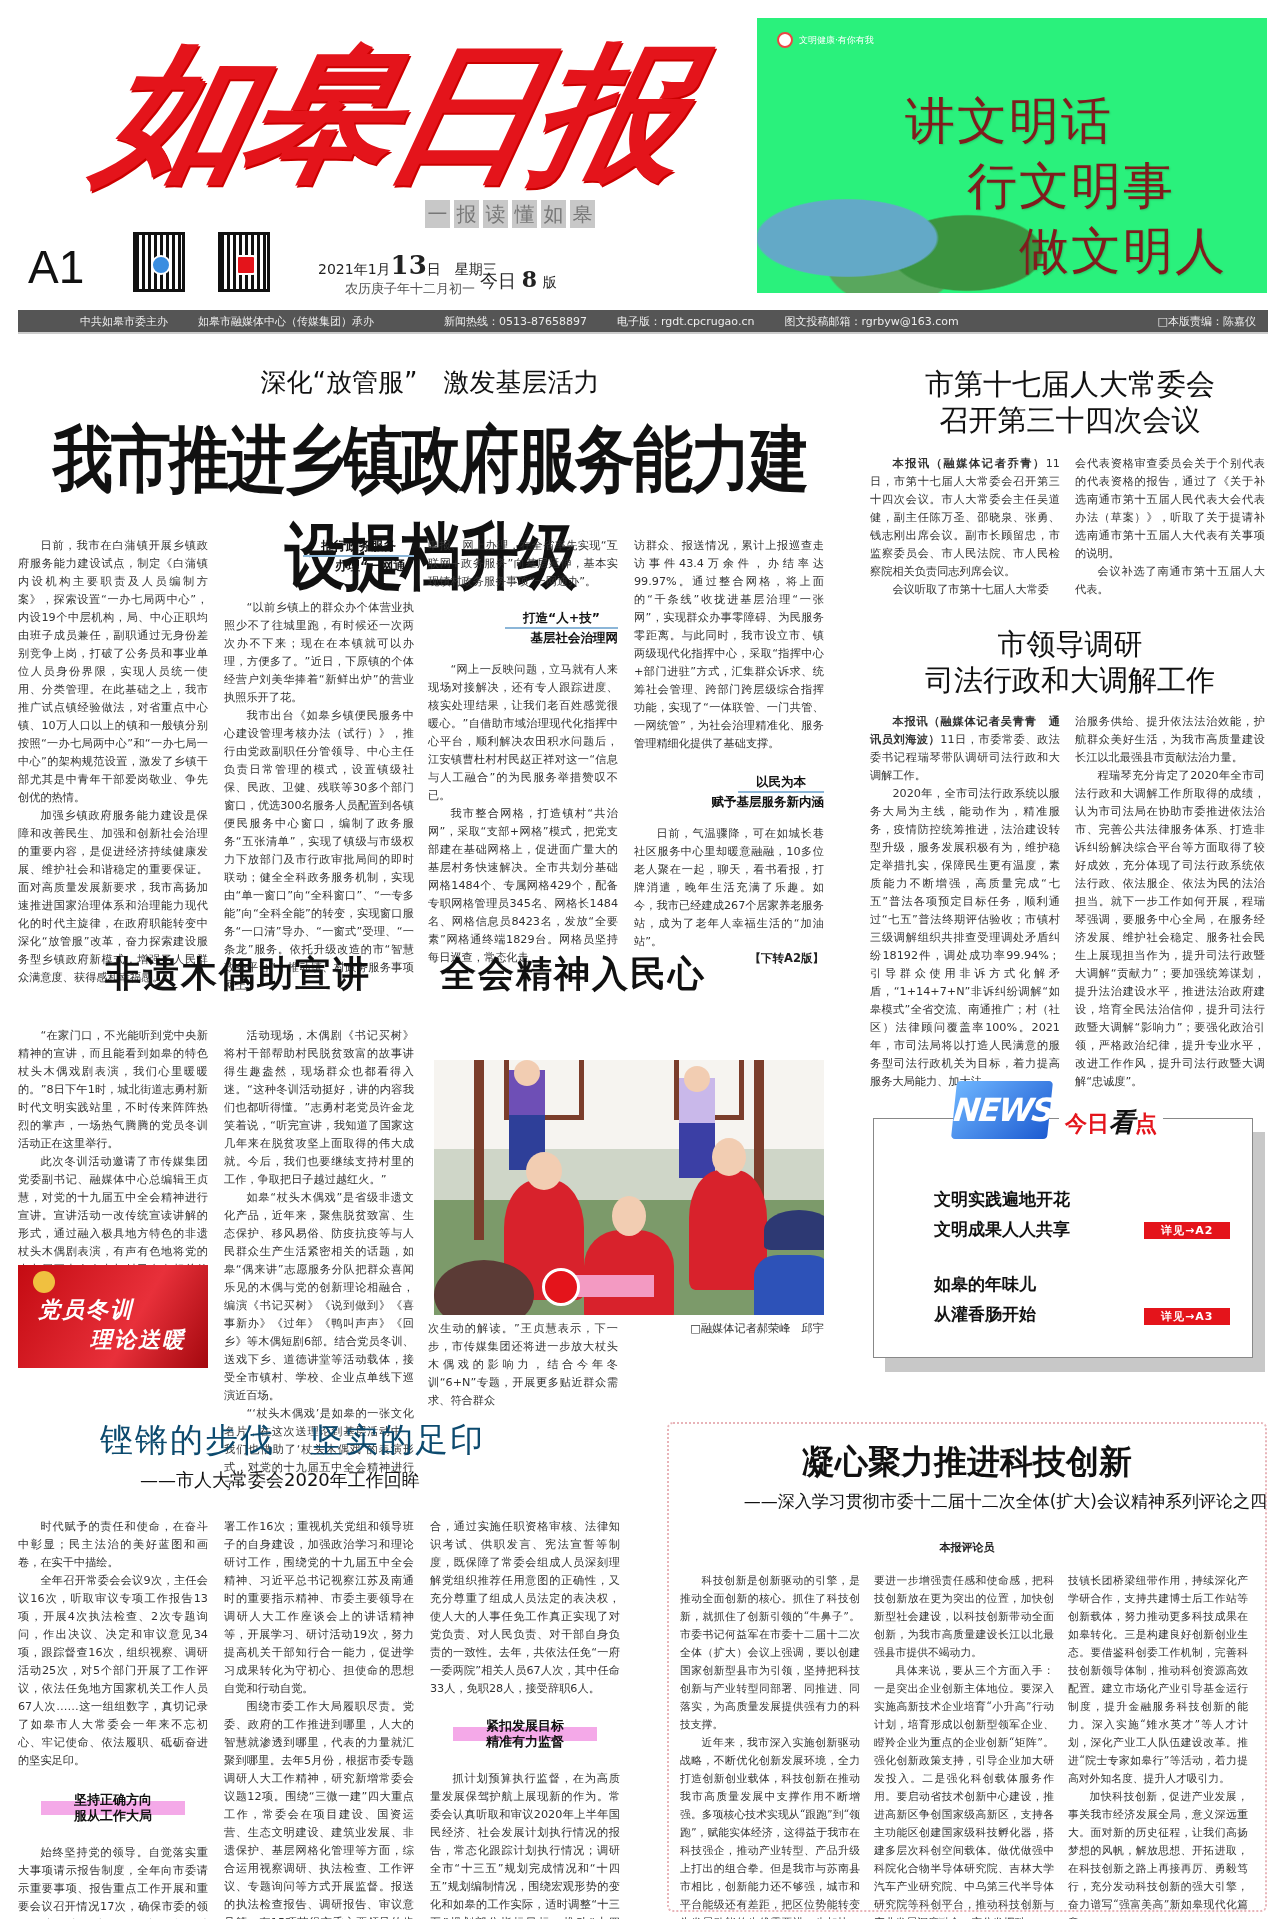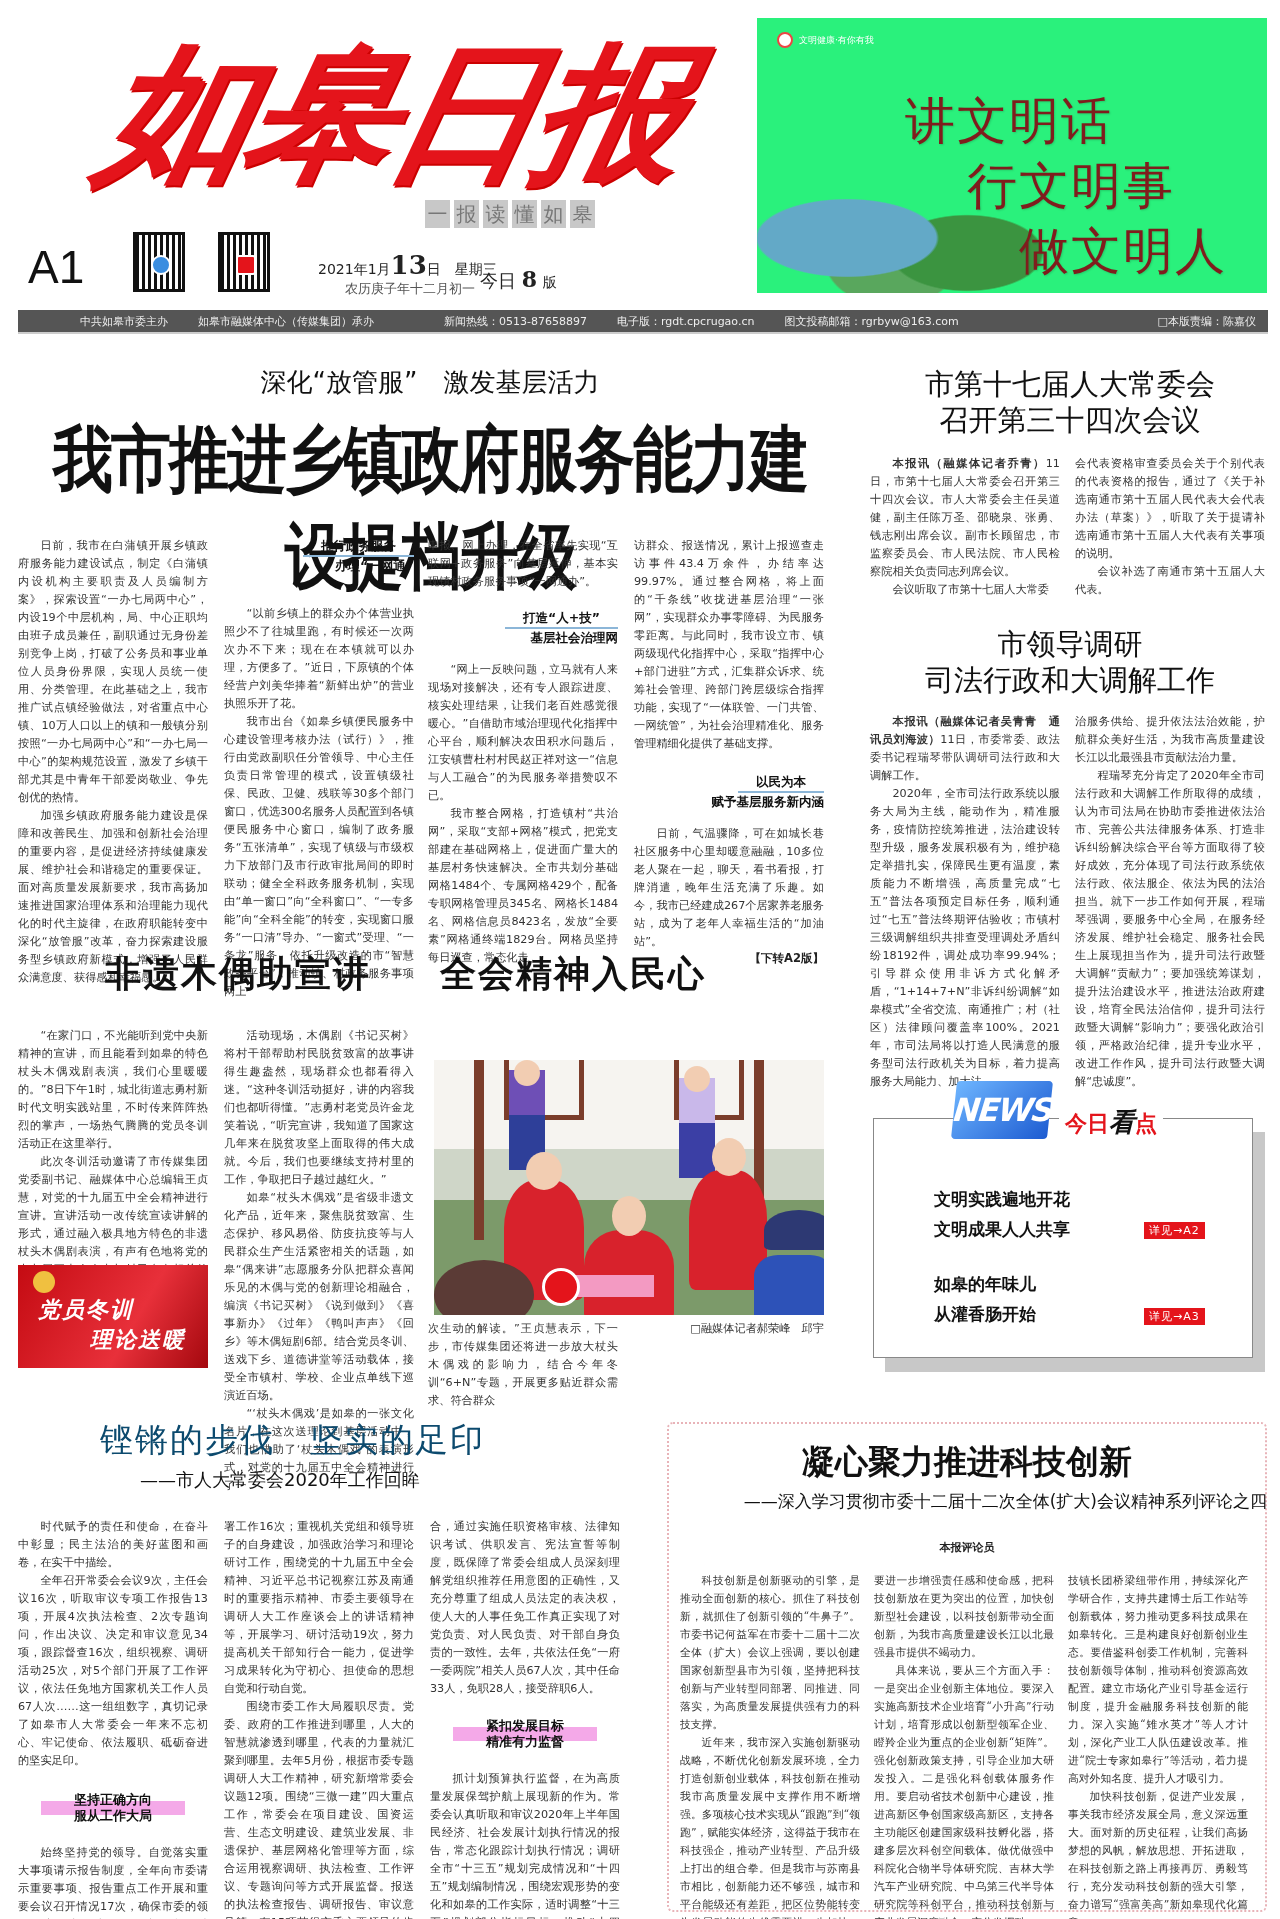--- a/index.html
+++ b/index.html
@@ -38,21 +38,21 @@
 .sh{text-align:right;font-weight:bold;font-size:12.5px;line-height:18px;color:#111}
 .sh .ul{border-bottom:2px solid #8cb6d8;display:inline-block;padding:0 18px}
 .cont{text-align:right;font-weight:bold;font-size:11.5px}
 
 .rh{font-size:29px;color:#111;text-align:center;line-height:36px}
 .todaybox{left:873px;top:1118px;width:380px;height:240px;border:1px solid #888;background:#fff;box-shadow:12px 14px 0 #c8c8c8}
 .news{position:absolute;left:80px;top:-38px;width:96px;height:58px;background:linear-gradient(135deg,#6fb6ff,#1c5bd1);color:#fff;font-weight:bold;font-size:32px;font-style:italic;text-align:center;line-height:58px;letter-spacing:-2px;border-radius:4px;transform:skewX(-6deg)}
 .todaytitle{position:absolute;left:185px;top:-14px;background:#fff;padding:0 6px;font-size:22px;color:#e4141b;font-weight:bold}
 .todaytitle b{color:#111;font-family:"DejaVu Serif",serif;font-style:italic;font-size:26px}
 .tdi{position:absolute;left:60px;font-family:"DejaVu Serif",serif;font-weight:bold;font-size:17px;line-height:30px;color:#111}
-.see{position:absolute;left:270px;background:#e4141b;color:#fff;font-size:11px;font-weight:normal;padding:1px 5px;letter-spacing:1px}
+.see{position:absolute;left:270px;background:#e4141b;color:#fff;font-size:11px;font-weight:bold;padding:1px 17px;letter-spacing:1px}
 
 .photo{left:434px;top:1060px;width:390px;height:255px;background:linear-gradient(#f6f4f0 0 35%,#cfd6c8 35% 55%,#7c9a6a 55%);overflow:hidden}
 .photo .frame{position:absolute;top:0;height:60px;border:5px solid #7b3d2b;border-top:none}
 .photo .post{position:absolute;top:0;width:10px;height:180px;background:#7b3d2b}
 .photo .person{position:absolute;border-radius:40% 40% 8% 8%;background:#d8222c}
 .photo .head2{position:absolute;border-radius:50%;background:#f2cdb2}
 .photo .puppet{position:absolute;width:36px;height:100px;background:linear-gradient(#6e4fb6 0 45%,#2e3f99 45%)}
 .photo .emblem{position:absolute;left:108px;top:208px;width:38px;height:38px;border-radius:50%;background:#e4141b;border:3px solid #fff}
 .photo .sign{position:absolute;left:140px;top:215px;width:80px;height:22px;background:#f39ac2}
 .photo .cap{position:absolute;left:330px;top:150px;width:70px;height:40px;border-radius:50% 50% 10% 10%;background:#2d3973}
@@ -121,21 +121,21 @@
 
 <div class="abs col" style="left:18px;top:537px;width:190px">
   <p>日前，我市在白蒲镇开展乡镇政府服务能力建设试点，制定《白蒲镇内设机构主要职责及人员编制方案》，探索设置“一办七局两中心”，内设19个中层机构，局、中心正职均由班子成员兼任，副职通过无身份差别竞争上岗，打破了公务员和事业单位人员身份界限，实现人员统一使用、分类管理。在此基础之上，我市推广试点镇经验做法，对省重点中心镇、10万人口以上的镇和一般镇分别按照“一办七局两中心”和“一办七局一中心”的架构规范设置，激发了乡镇干部尤其是中青年干部爱岗敬业、争先创优的热情。</p>
   <p>加强乡镇政府服务能力建设是保障和改善民生、加强和创新社会治理的重要内容，是促进经济持续健康发展、维护社会和谐稳定的重要保证。面对高质量发展新要求，我市高扬加速推进国家治理体系和治理能力现代化的时代主旋律，在政府职能转变中深化“放管服”改革，奋力探索建设服务型乡镇政府新模式，增强了人民群众满意度、获得感和幸福感。</p>
 </div>
 <div class="abs" style="left:224px;top:537px;width:190px">
   <div class="sh">
     <div class="ul">推行政务服务</div>
     <div>办理“一网通”</div>
   </div>
-  <div class="col" style="margin-top:30px">
+  <div class="col" style="margin-top:24px">
     <p>“以前乡镇上的群众办个体营业执照少不了往城里跑，有时候还一次两次办不下来；现在在本镇就可以办理，方便多了。”近日，下原镇的个体经营户刘美华捧着“新鲜出炉”的营业执照乐开了花。</p>
     <p>我市出台《如皋乡镇便民服务中心建设管理考核办法（试行）》，推行由党政副职任分管领导、中心主任负责日常管理的模式，设置镇级社保、民政、卫健、残联等30多个部门窗口，优选300名服务人员配置到各镇便民服务中心窗口，编制了政务服务“五张清单”，实现了镇级与市级权力下放部门及市行政审批局间的即时联动；健全全科政务服务机制，实现由“单一窗口”向“全科窗口”、“一专多能”向“全科全能”的转变，实现窗口服务“一口清”导办、“一窗式”受理、“一条龙”服务。依托升级改造的市“智慧政务平台”，推动镇、村政务服务事项网上</p>
   </div>
 </div>
 <div class="abs" style="left:428px;top:537px;width:190px">
   <div class="col">
       <p class="noind">申报、网上办理，在全省率先实现“互联网+政务服务”向基层延伸，基本实现镇村政务服务事项“一网通办”。</p>
     </div>
   <div class="sh" style="margin-top:18px">
     <div class="ul">打造“人+技”</div>

